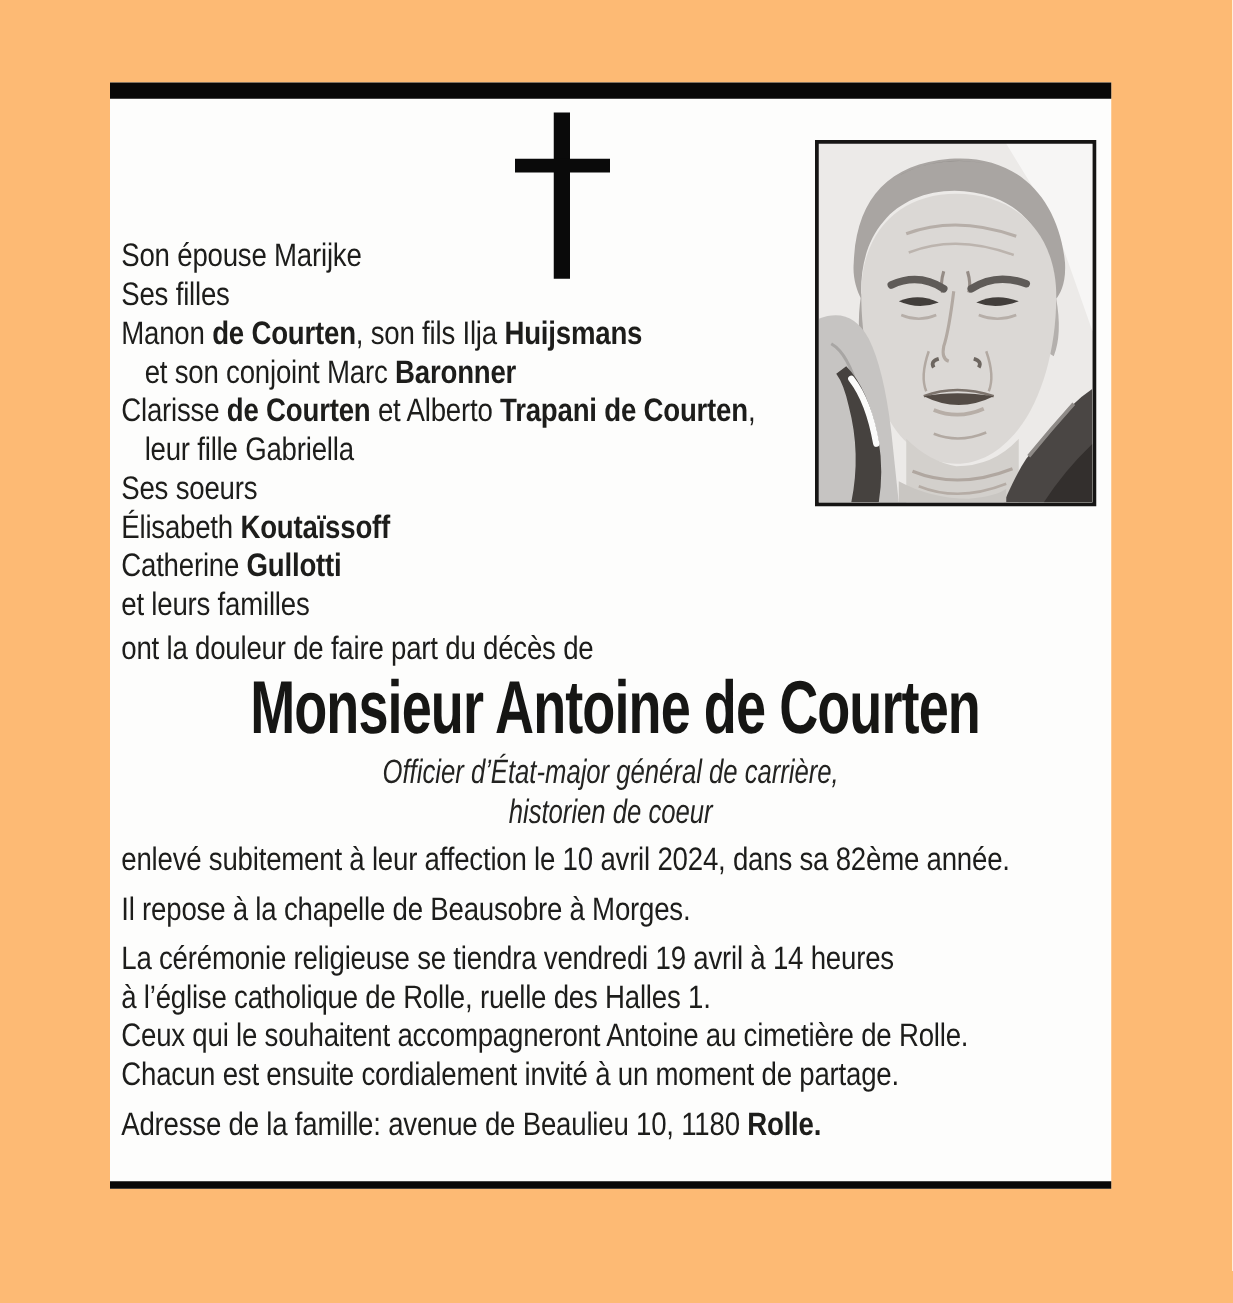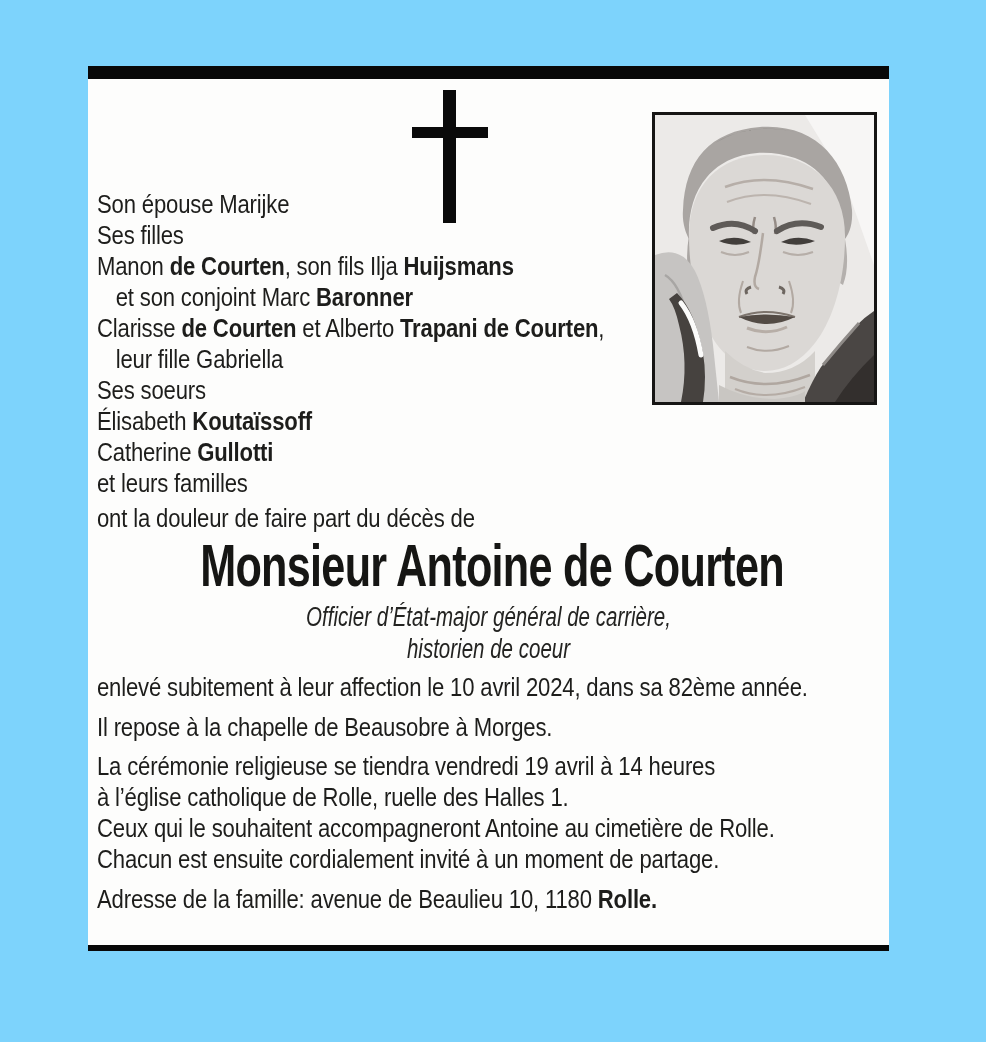--- a/index.html
+++ b/index.html
@@ -1,17 +1,17 @@
 <!DOCTYPE html>
 <html lang="fr"><head>
 <meta charset="utf-8">
 <style>
   html,body{margin:0;padding:0;background:#ffffff;}
   .sheet{
-    position:relative;width:986px;height:1042px;background:#7dd3fc;
+    position:relative;width:986px;height:1042px;background:#fdba74;
     color:#1d1d1b;font-family:"Liberation Sans",sans-serif;overflow:hidden;
   }
   .content-tint{position:absolute;left:88px;top:66px;width:801px;height:885px;background:#fdfdfc;}
   .bar{position:absolute;left:88px;width:801px;background:#080808;}
   .bar-top{top:66px;height:13px;}
   .bar-bottom{top:945px;height:6px;}
   .cross{position:absolute;left:410px;top:88px;width:80px;height:140px;}
   .photo{
     position:absolute;left:652px;top:112px;width:225px;height:293px;
     border:3px solid #161514;box-sizing:border-box;overflow:hidden;background:#eceae8;

